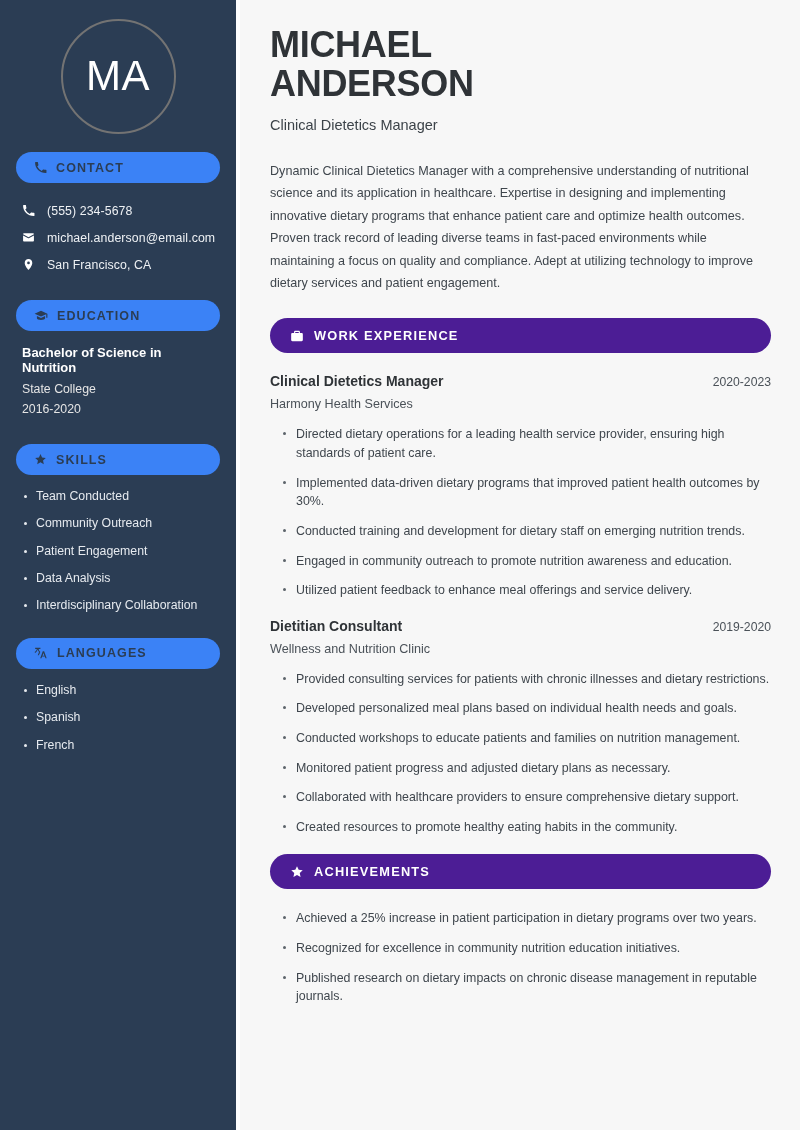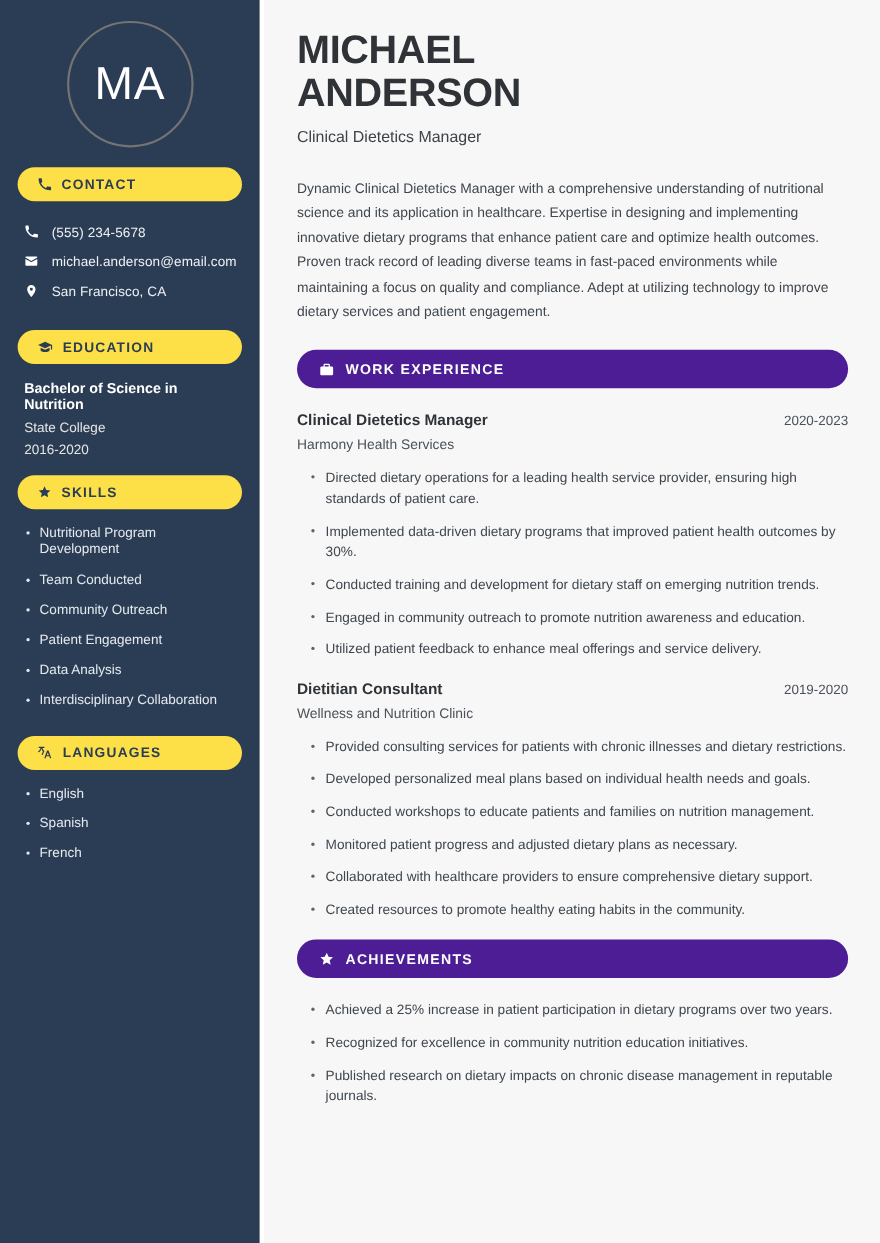--- a/index.html
+++ b/index.html
@@ -45,21 +45,21 @@
   .avatar-initials {
     font-size: 42px;
     font-weight: 400;
     letter-spacing: 0.5px;
     color: #ffffff;
     line-height: 1;
   }
 
   
   .pill-light {
-    background: #fde047;
+    background: #3b82f6;
     color: #2b3d54;
     border-radius: 20px;
     height: 31px;
     display: flex;
     align-items: center;
     gap: 9px;
     padding: 0 18px;
     margin: 0 0 14px 0;
   }
   .pill-light .pill-label {
@@ -80,21 +80,21 @@
     height: 27px;
   }
   .contact-item svg { display: block; fill: #ffffff; flex: 0 0 auto; }
   .contact-text {
     font-size: 12.3px;
     color: #eef1f4;
     letter-spacing: 0.1px;
     white-space: nowrap;
   }
 
-  .edu-block { padding: 0 6px; margin-bottom: 16px; }
+  .edu-block { padding: 0 6px; margin-bottom: 28px; }
   .edu-degree {
     font-size: 13px;
     font-weight: bold;
     color: #ffffff;
     margin-bottom: 7px;
   }
   .edu-school, .edu-years {
     font-size: 12.3px;
     color: #e5e5e5;
     margin-bottom: 6px;
@@ -286,21 +286,20 @@
   <div class="pill-light">
     <span>
       <svg width="13" height="13" viewBox="0 0 24 24">
           <path d="M12 2l2.9 6.3 6.9.8-5.1 4.7 1.4 6.8L12 17.2 5.9 20.6l1.4-6.8L2.2 9.1l6.9-.8L12 2z"></path>
         </svg>
     </span>
     <span class="pill-label">SKILLS</span>
   </div>
 
   <ul class="bullet-list">
-    <li>Nutritional Program Development</li>
     <li>Team Conducted</li>
     <li>Community Outreach</li>
     <li>Patient Engagement</li>
     <li>Data Analysis</li>
     <li>Interdisciplinary Collaboration</li>
   </ul>
 
   <div class="pill-light">
     <span>
       <svg width="14" height="14" viewBox="0 0 24 24">

